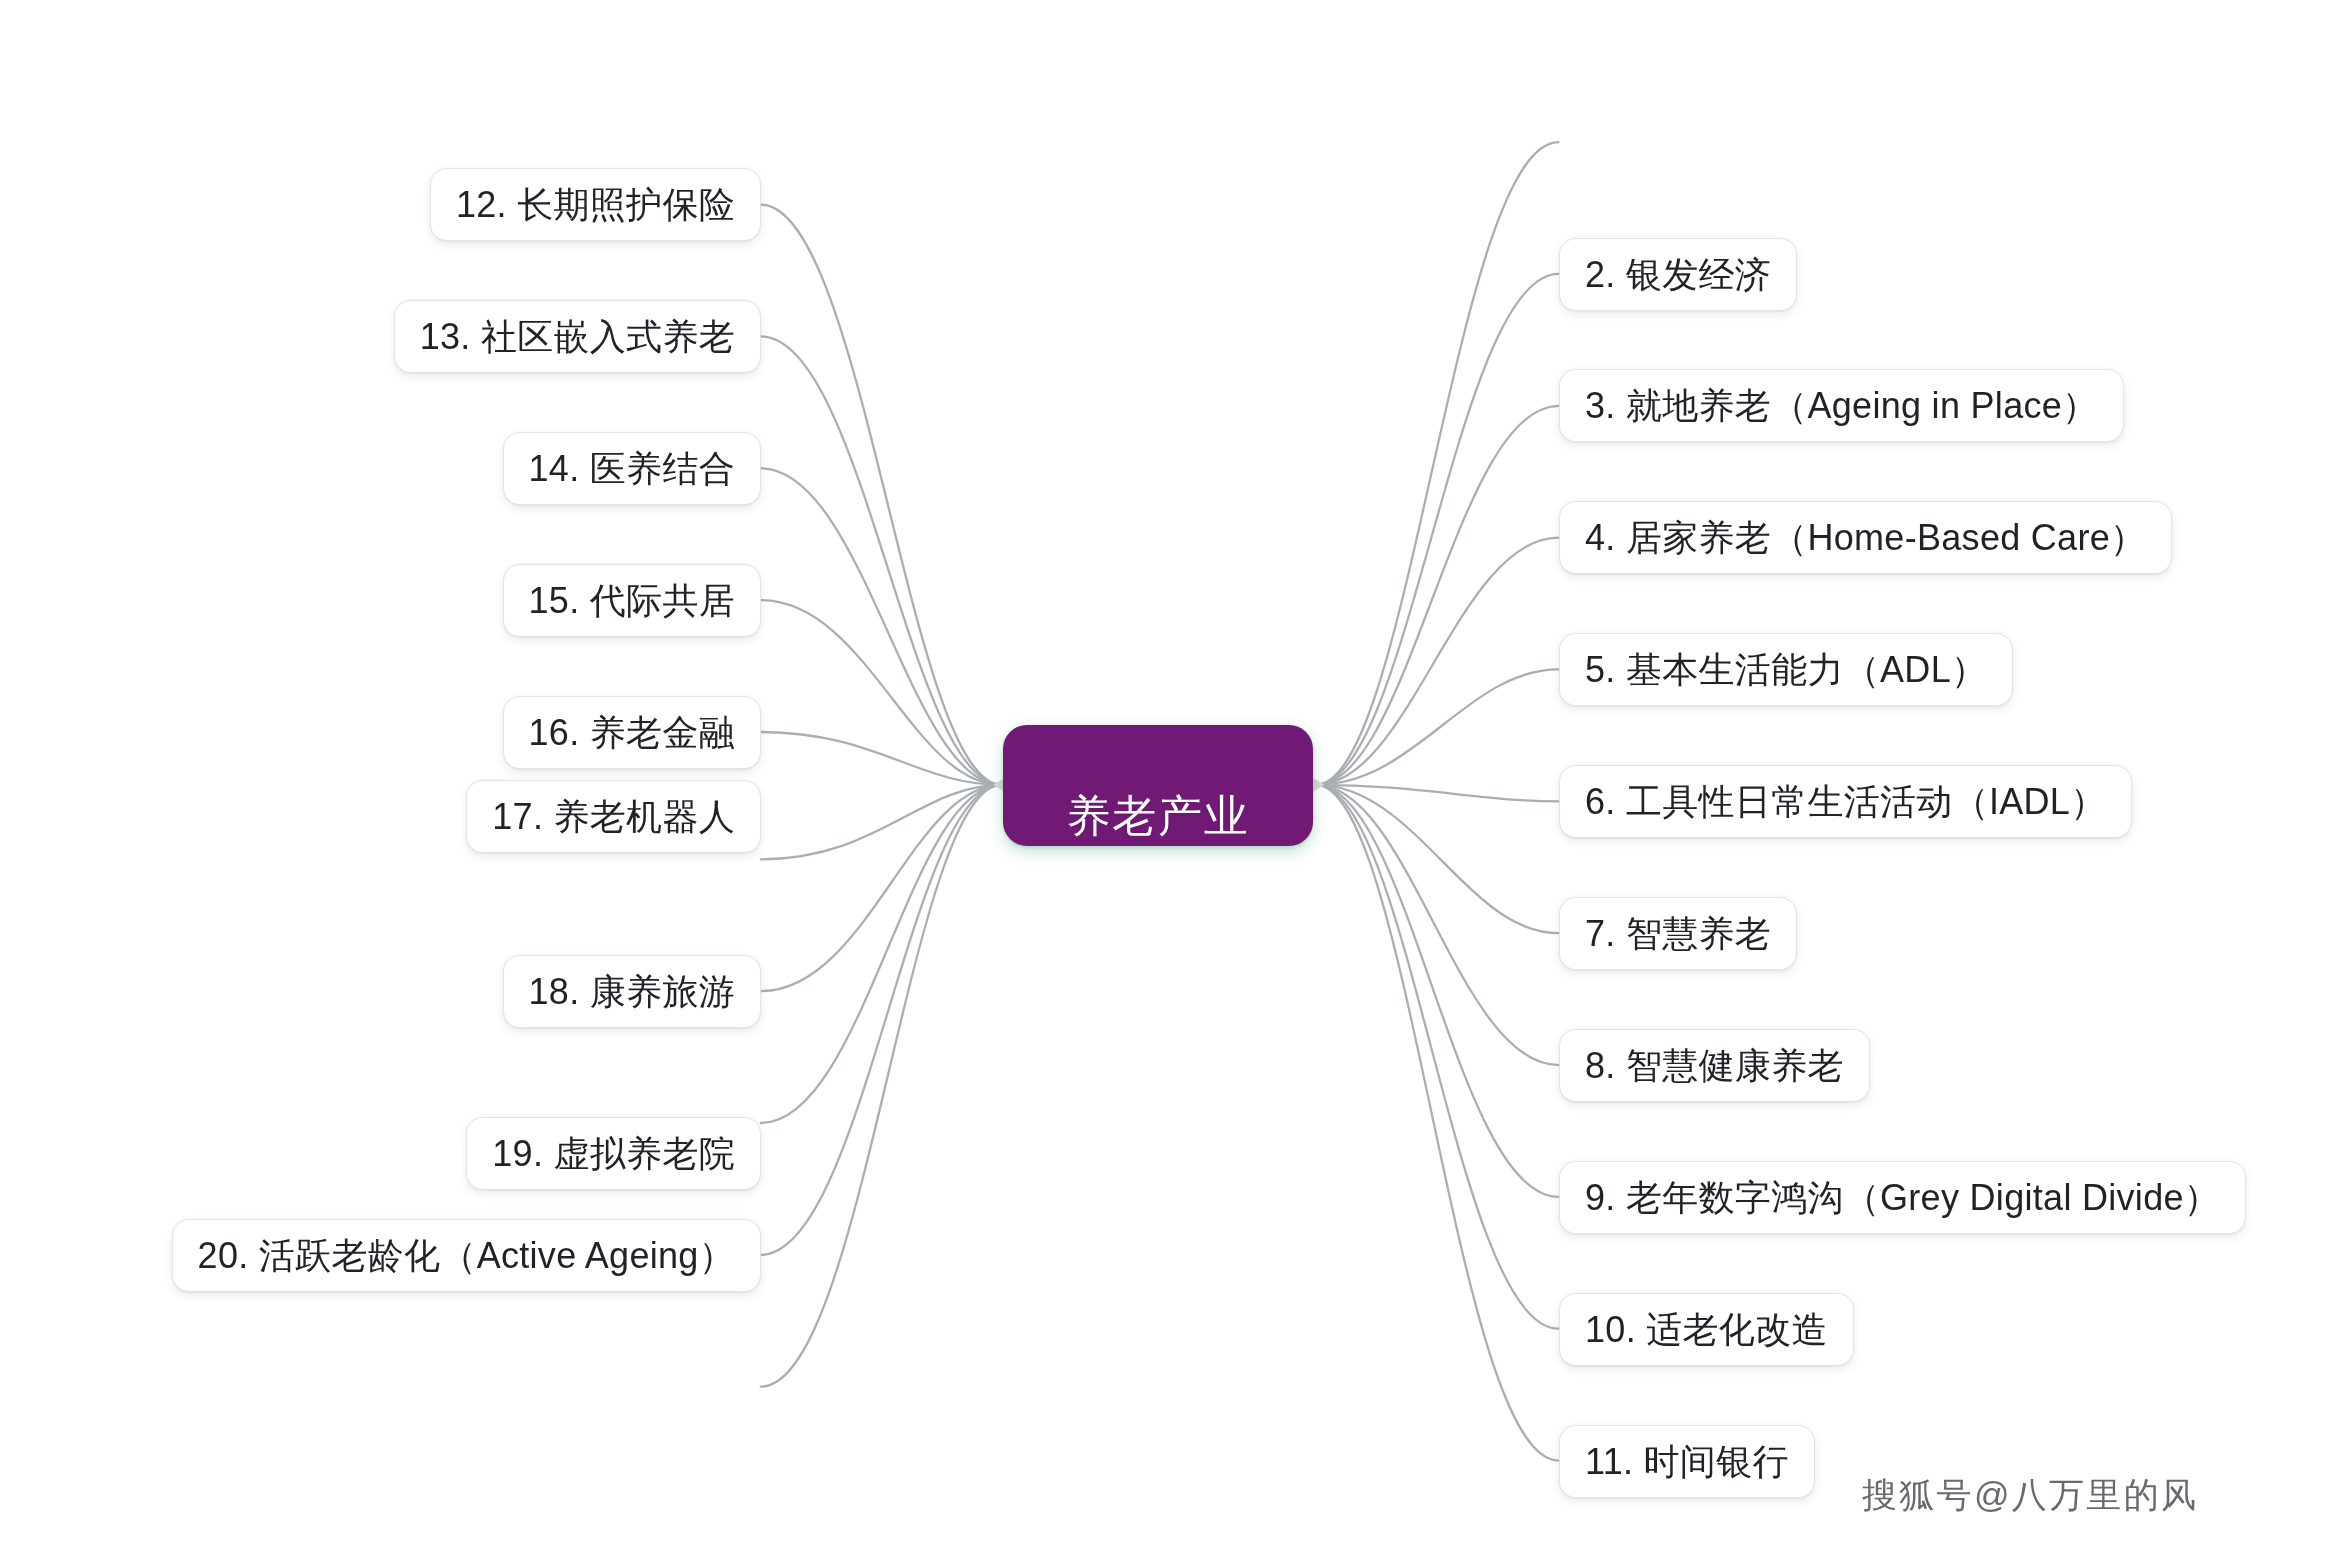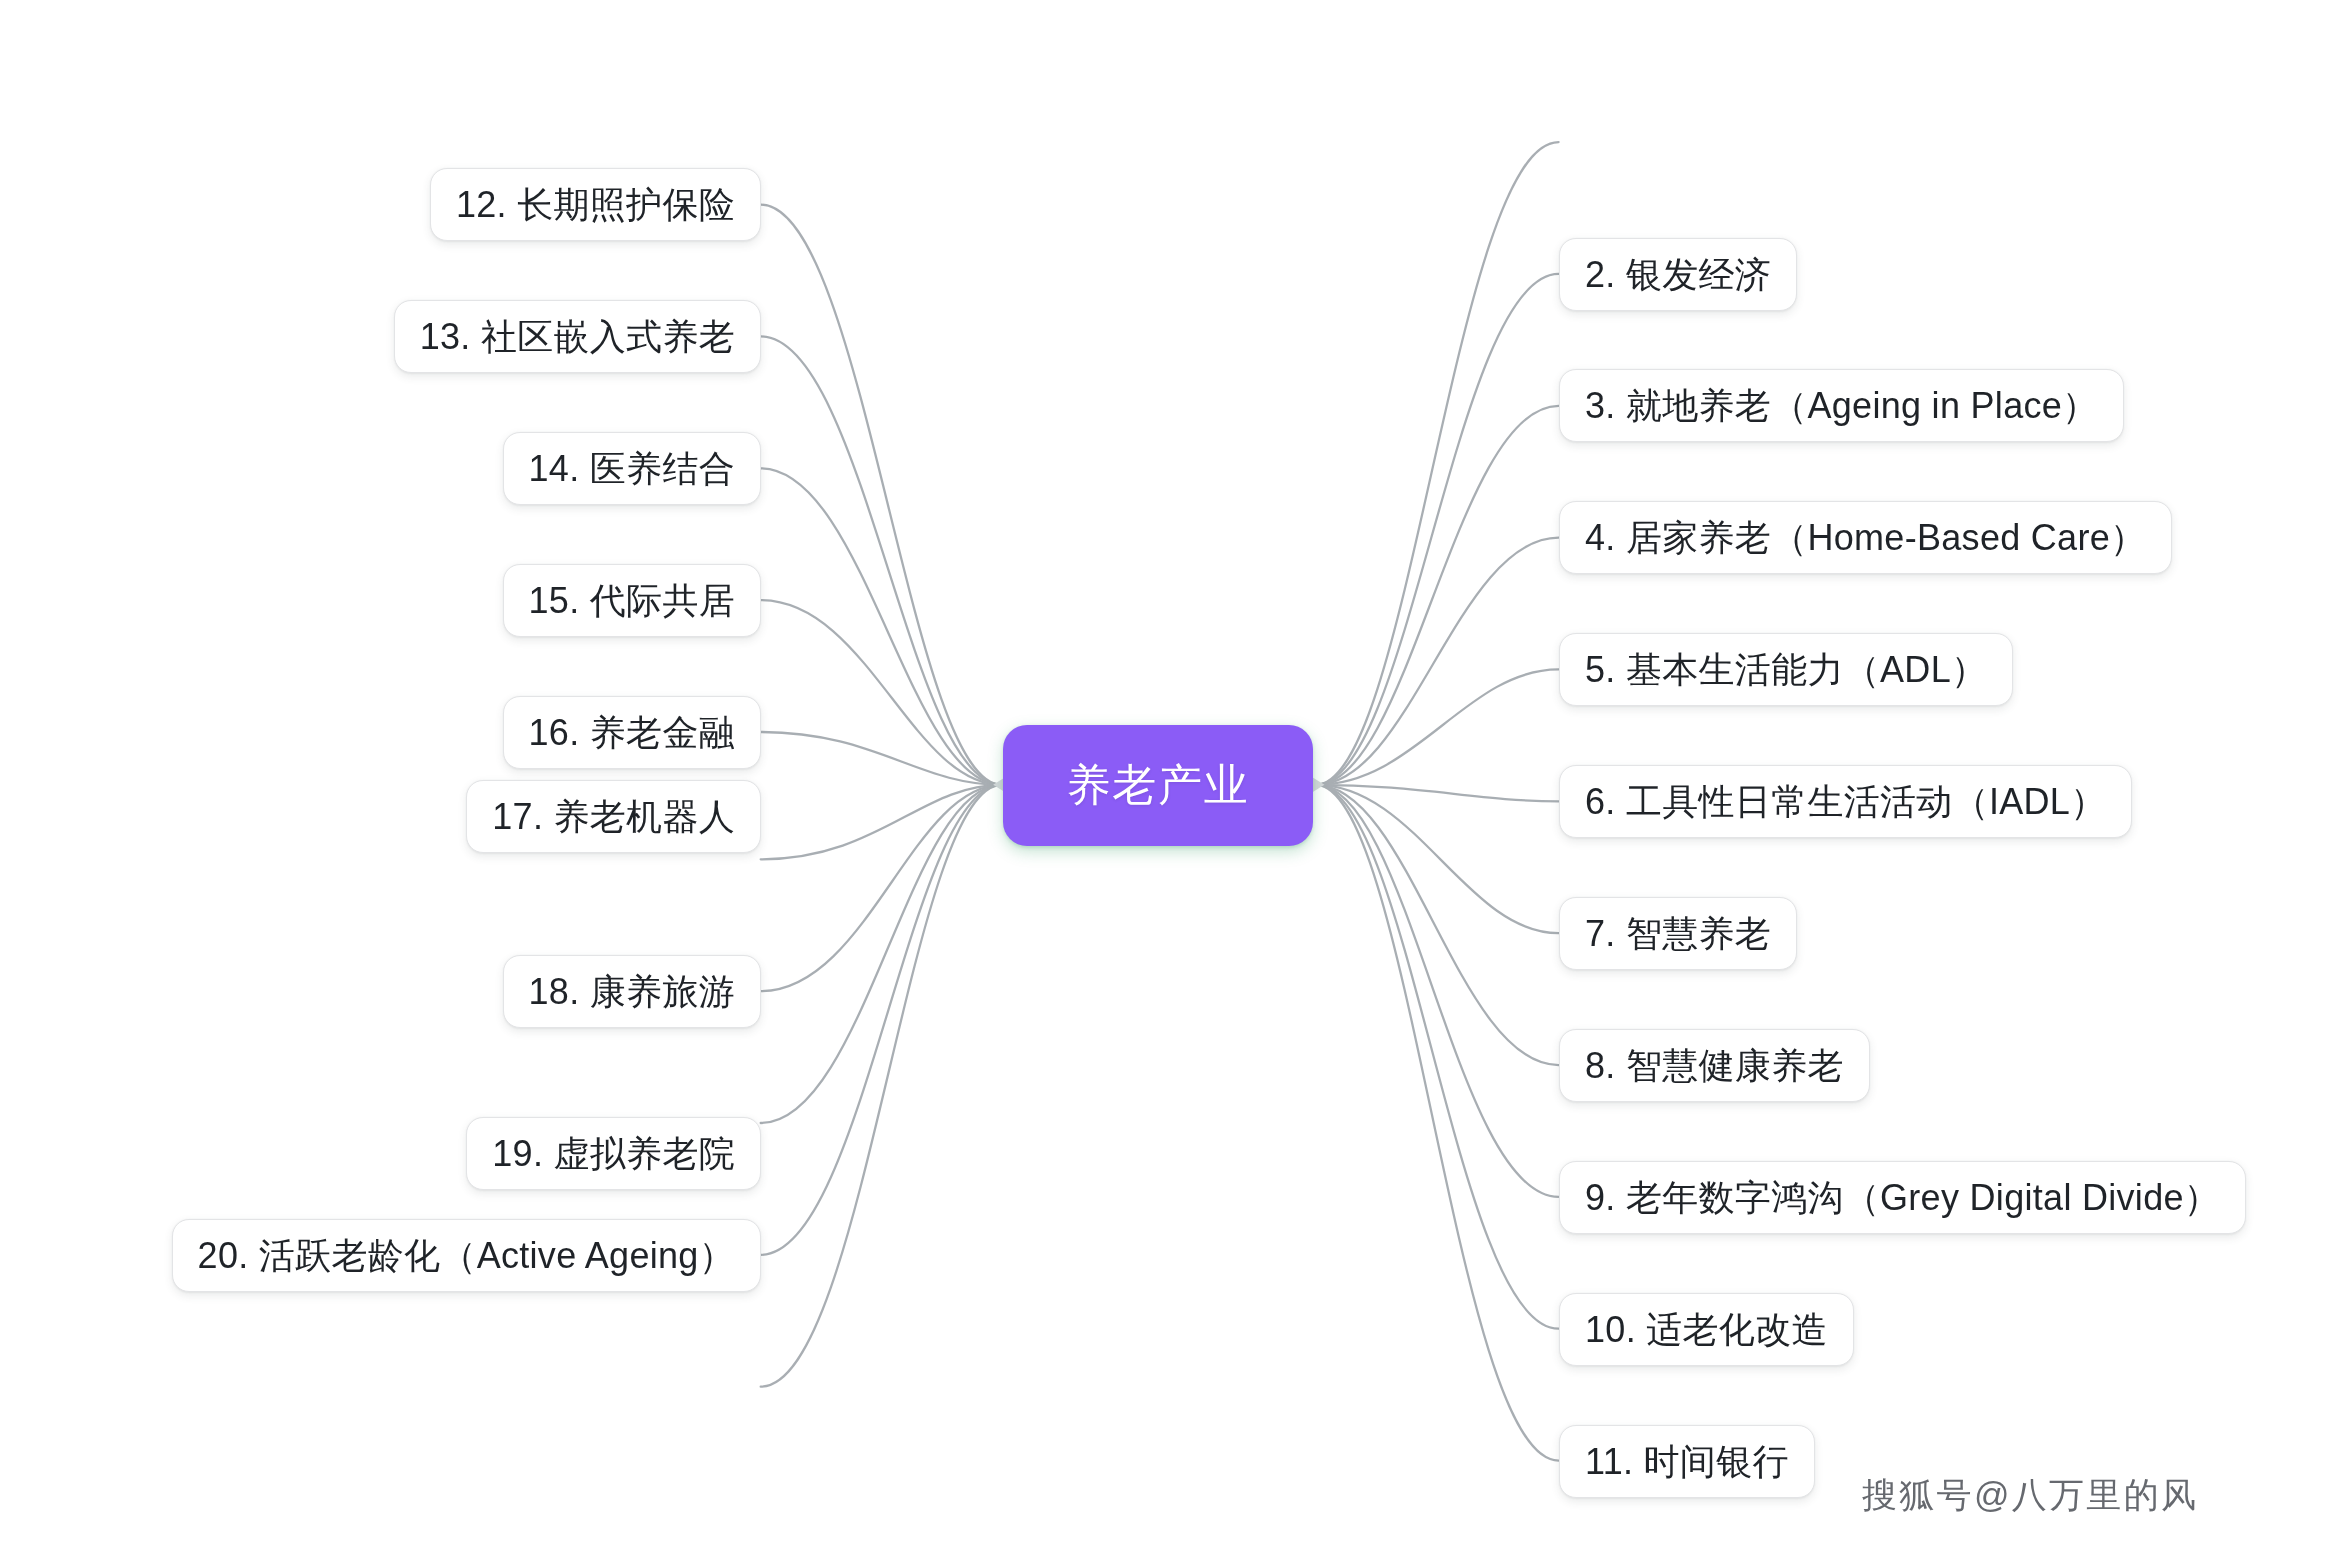--- a/index.html
+++ b/index.html
@@ -28,24 +28,24 @@
     color:#1f2328;
     letter-spacing:0.3px;
     font-weight:400;
   }
   .node.left{justify-content:flex-start;}
   .node.right{justify-content:flex-start;}
 
   #center-node{
     position:absolute;
     left:1003px;top:725px;width:310px;height:121px;
-    background:#8b5cf6;
+    background:#701a75;
     border-radius:24px;
     box-shadow:0 5.7px 15px rgba(40,150,90,.26), 0 1.1px 3.4px rgba(40,150,90,.18);
-    display:flex;align-items:center;justify-content:center;
+    display:flex;align-items:flex-end;justify-content:center;
   }
   #center-node .ctxt{
     font-size:44px;color:#ffffff;font-weight:500;letter-spacing:1.7px;
     text-shadow:0 1.1px 3.4px rgba(0,0,0,.10);
   }
 
   #watermark{
     position:absolute;left:1862px;top:1472px;
     font-size:35px;color:#5a5d63;letter-spacing:2.3px;
     opacity:.92;white-space:nowrap;

